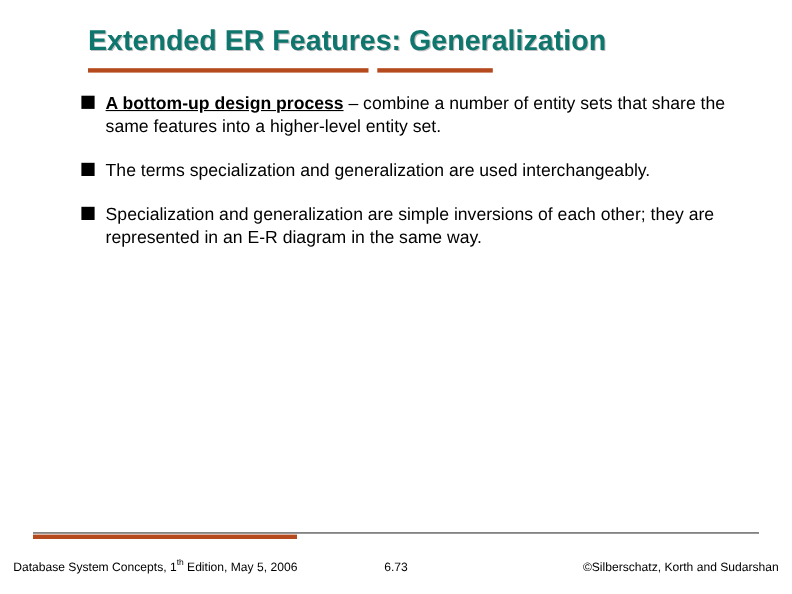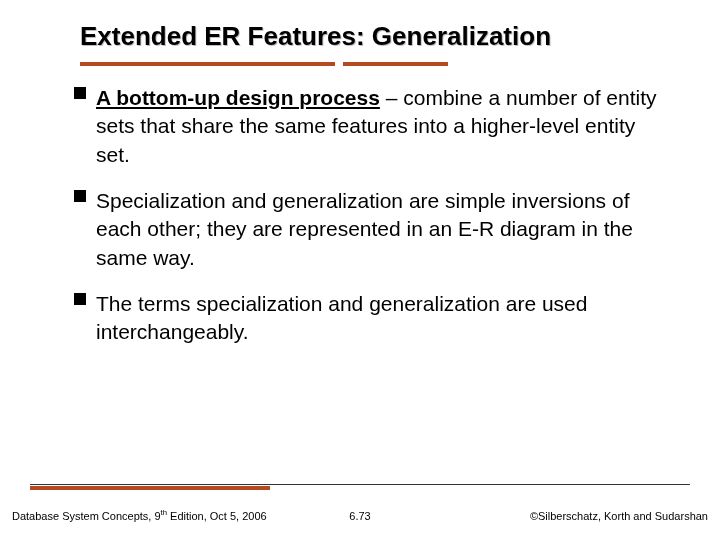--- a/index.html
+++ b/index.html
@@ -16,21 +16,21 @@
       height: 100%;
       position: relative;
     }
     .title-wrap {
       position: relative;
       padding: 22px 30px 0 80px;
     }
     .title {
       font-size: 26px;
       font-weight: bold;
-      color: #000000;
+      color: #0f766e;
       text-shadow: 1px 1px 0 rgba(0,0,0,0.25);
       line-height: 1.15;
       white-space: nowrap;
     }
     .title-underline {
       height: 4px;
       margin-top: 10px;
     }
     .title-underline .seg1 {
       display: inline-block;
@@ -46,21 +46,21 @@
       background: #b64a1f;
       margin-left: 8px;
       vertical-align: top;
     }
     .content {
       padding: 18px 50px 0 96px;
     }
     .bullet {
       position: relative;
       margin-bottom: 18px;
-      font-size: 21px;
+      font-size: 16px;
       color: #000;
       line-height: 1.35;
     }
     .bullet::before {
       content: "";
       position: absolute;
       left: -22px;
       top: 3px;
       width: 12px;
       height: 12px;
@@ -114,35 +114,35 @@
     </div>
   </div>
 
   <div class="content">
 
     <div class="bullet">
       <span class="boldu">A bottom-up design process</span><span> – combine a number of entity sets that share the same features into a higher-level entity set.</span>
     </div>
 
     <div class="bullet">
-      <span>Specialization and generalization are simple inversions of each other; they are represented in an E-R diagram in the same way.</span>
+      <span>The terms specialization and generalization are used interchangeably.</span>
     </div>
 
     <div class="bullet">
-      <span>The terms specialization and generalization are used interchangeably.</span>
+      <span>Specialization and generalization are simple inversions of each other; they are represented in an E-R diagram in the same way.</span>
     </div>
 
   </div>
 
   <div class="footer-rule">
     <div class="line-top"></div>
     <div class="line-thick"></div>
   </div>
 
   <div class="footer">
     <div class="footer-left">
-      <span>Database System Concepts, 9</span><sup>th</sup><span> Edition, Oct 5, 2006</span>
+      <span>Database System Concepts, 1</span><sup>th</sup><span> Edition, May 5, 2006</span>
     </div>
     <div class="footer-center">6.73</div>
     <div class="footer-right">©Silberschatz, Korth and Sudarshan</div>
   </div>
 
 </div>
 
 </body></html>

